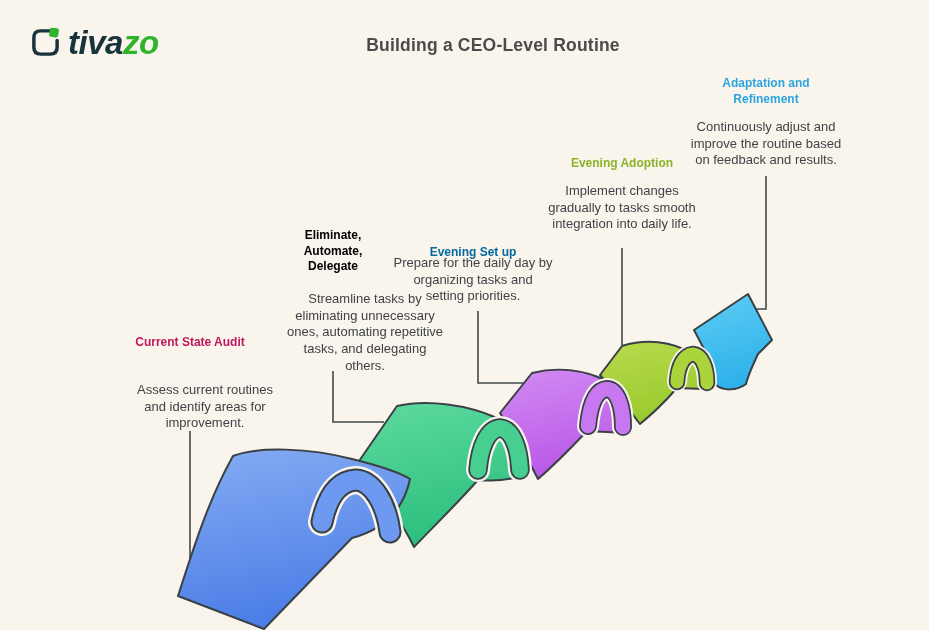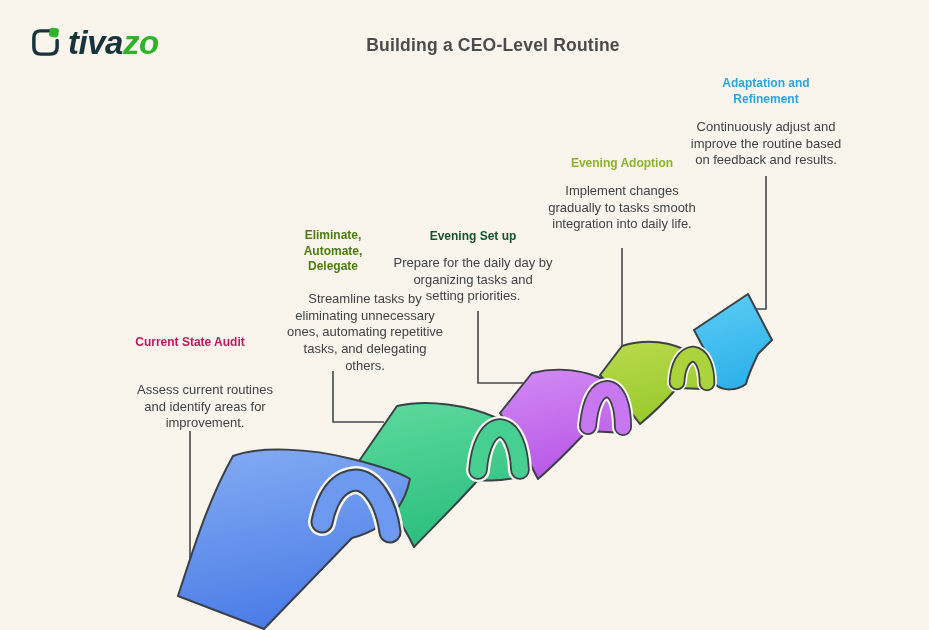--- a/index.html
+++ b/index.html
@@ -117,24 +117,24 @@
 
       <path d="M677,382 C678,365 684,355 693,354 C702,355 707,367 707,383" stroke-width="20" stroke="#f8f5ee"></path>
       <path d="M677,382 C678,365 684,355 693,354 C702,355 707,367 707,383" stroke-width="16.5" stroke="#3a4045"></path>
       <path d="M677,382 C678,365 684,355 693,354 C702,355 707,367 707,383" stroke-width="13" stroke="#abd33c"></path>
     </g>
   </svg>
 
   <div class="stage-title st1" style="color: #be185d;">Current State Audit</div>
   <div class="stage-desc sd1">Assess current routines and identify areas for improvement.</div>
 
-  <div class="stage-title st2" style="color: #4d7c0f;">Eliminate, Automate, Delegate</div>
+  <div class="stage-title st2" style="color: #000000;">Eliminate, Automate, Delegate</div>
   <div class="stage-desc sd2">Streamline tasks by eliminating unnecessary ones, automating repetitive tasks, and delegating others.</div>
 
-  <div class="stage-title st3" style="color: #14532d;">Evening Set up</div>
+  <div class="stage-title st3" style="color: #0369a1; margin-top: 16px;">Evening Set up</div>
   <div class="stage-desc sd3">Prepare for the daily day by organizing tasks and setting priorities.</div>
 
   <div class="stage-title st4" style="color: rgb(140, 179, 43);">Evening Adoption</div>
   <div class="stage-desc sd4">Implement changes gradually to tasks smooth integration into daily life.</div>
 
   <div class="stage-title st5" style="color: rgb(42, 165, 224);">Adaptation and Refinement</div>
   <div class="stage-desc sd5">Continuously adjust and improve the routine based on feedback and results.</div>
 
 </div>
 

